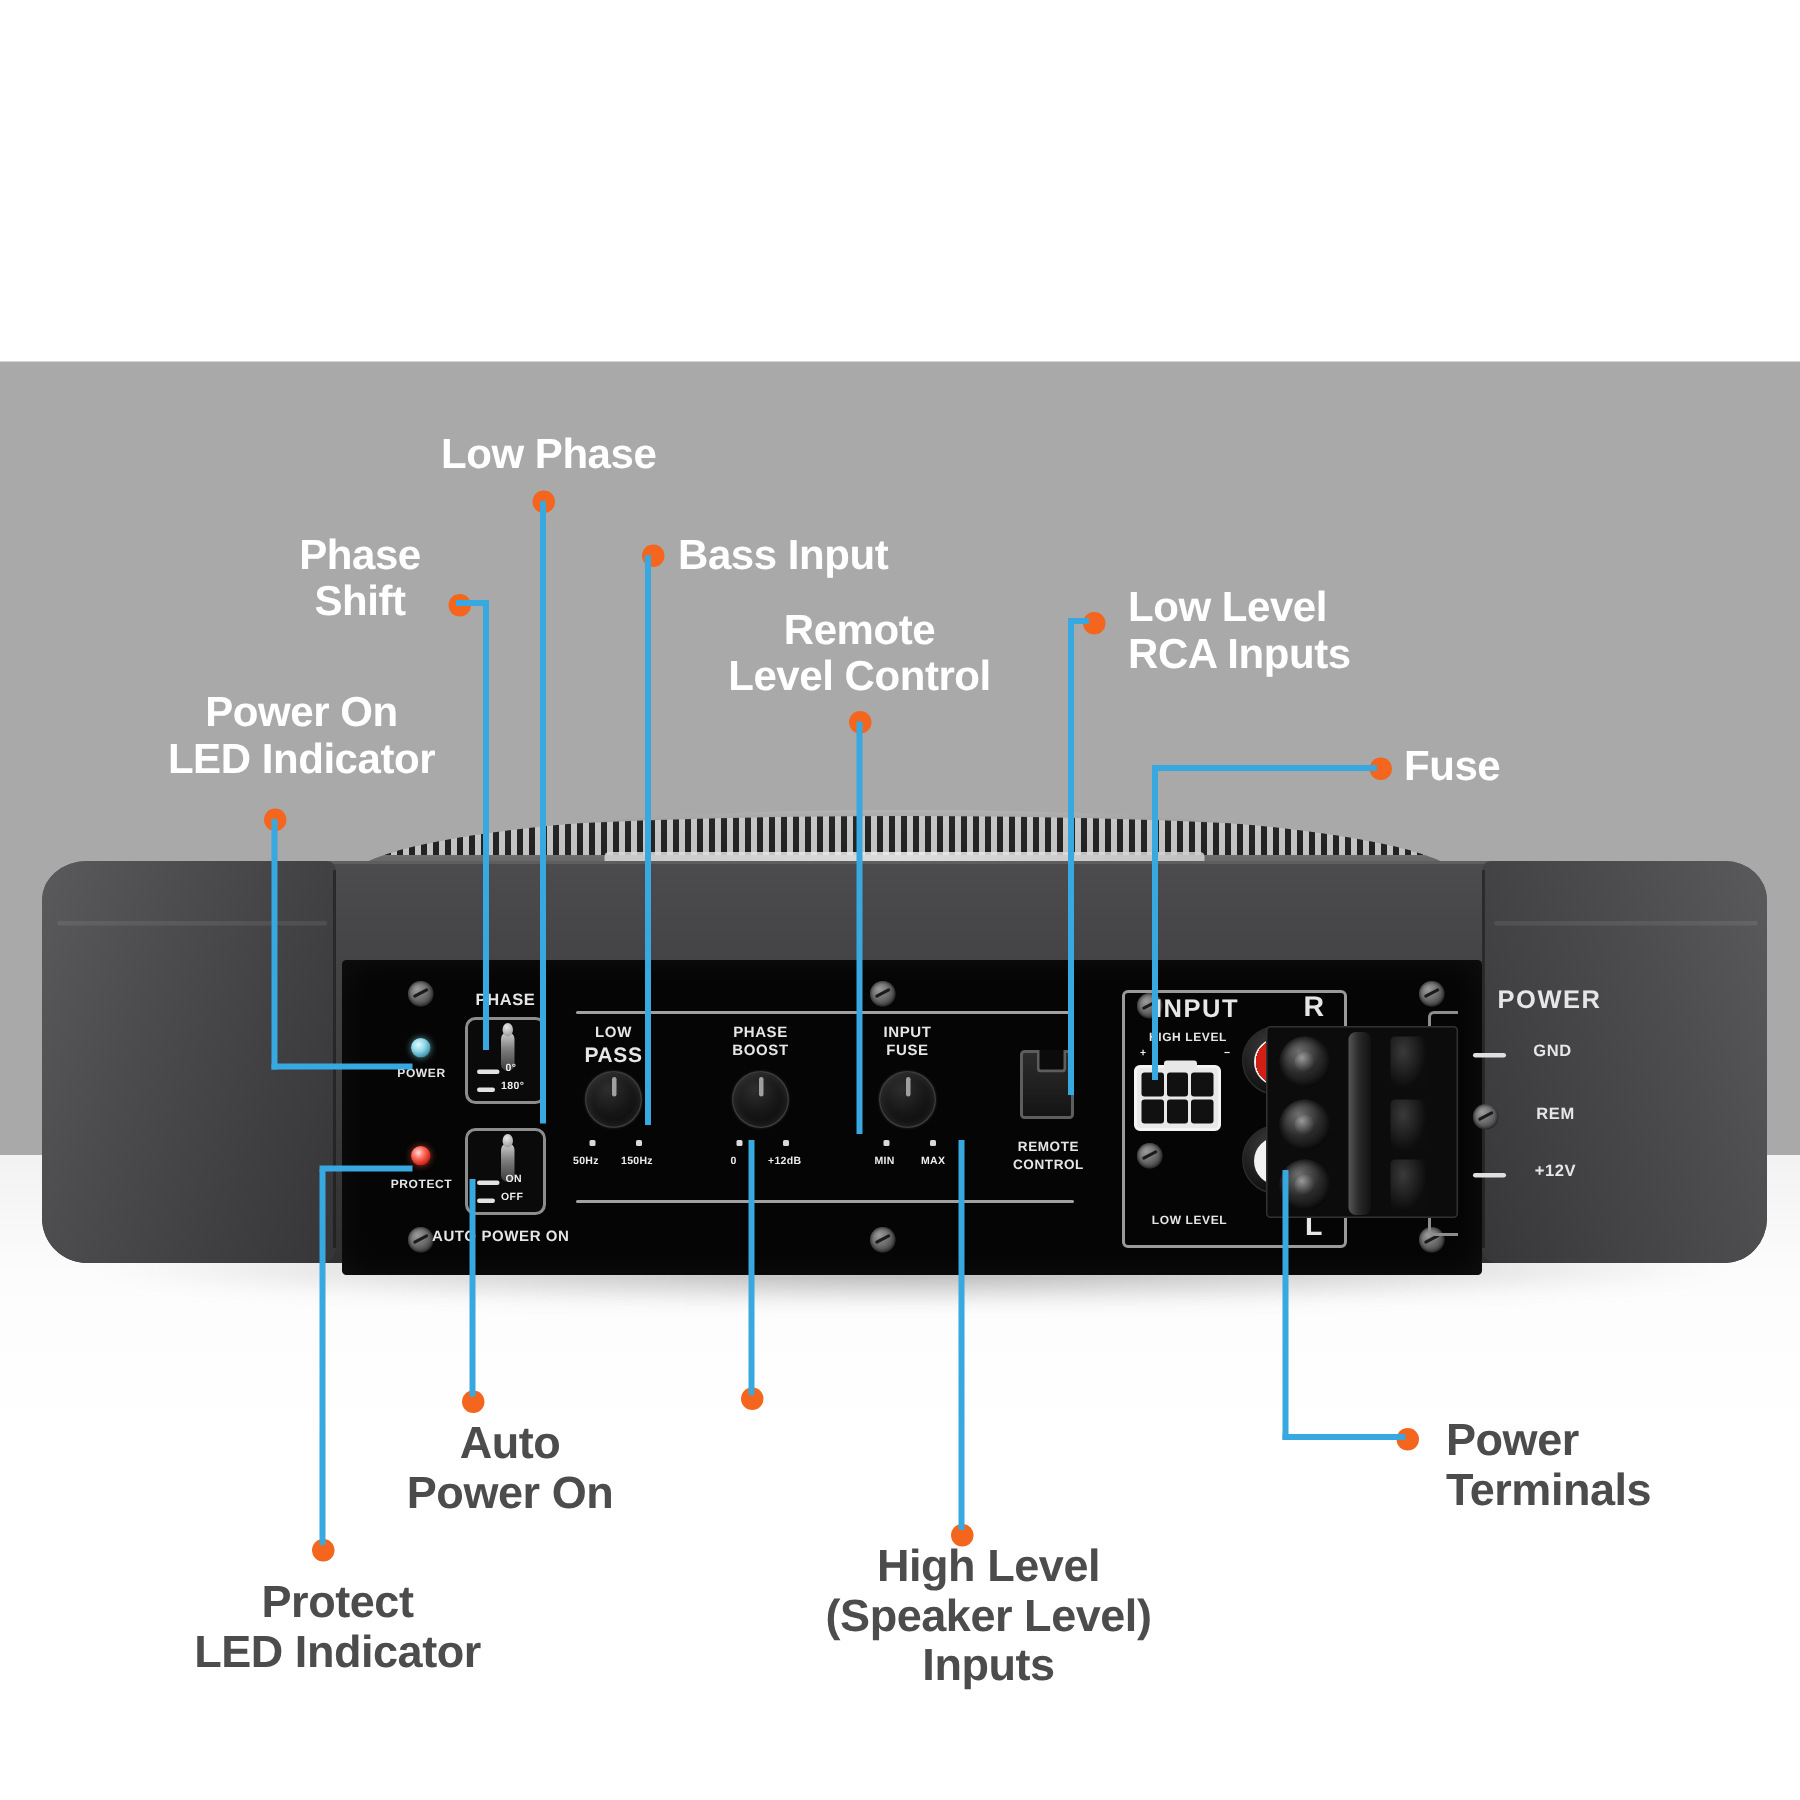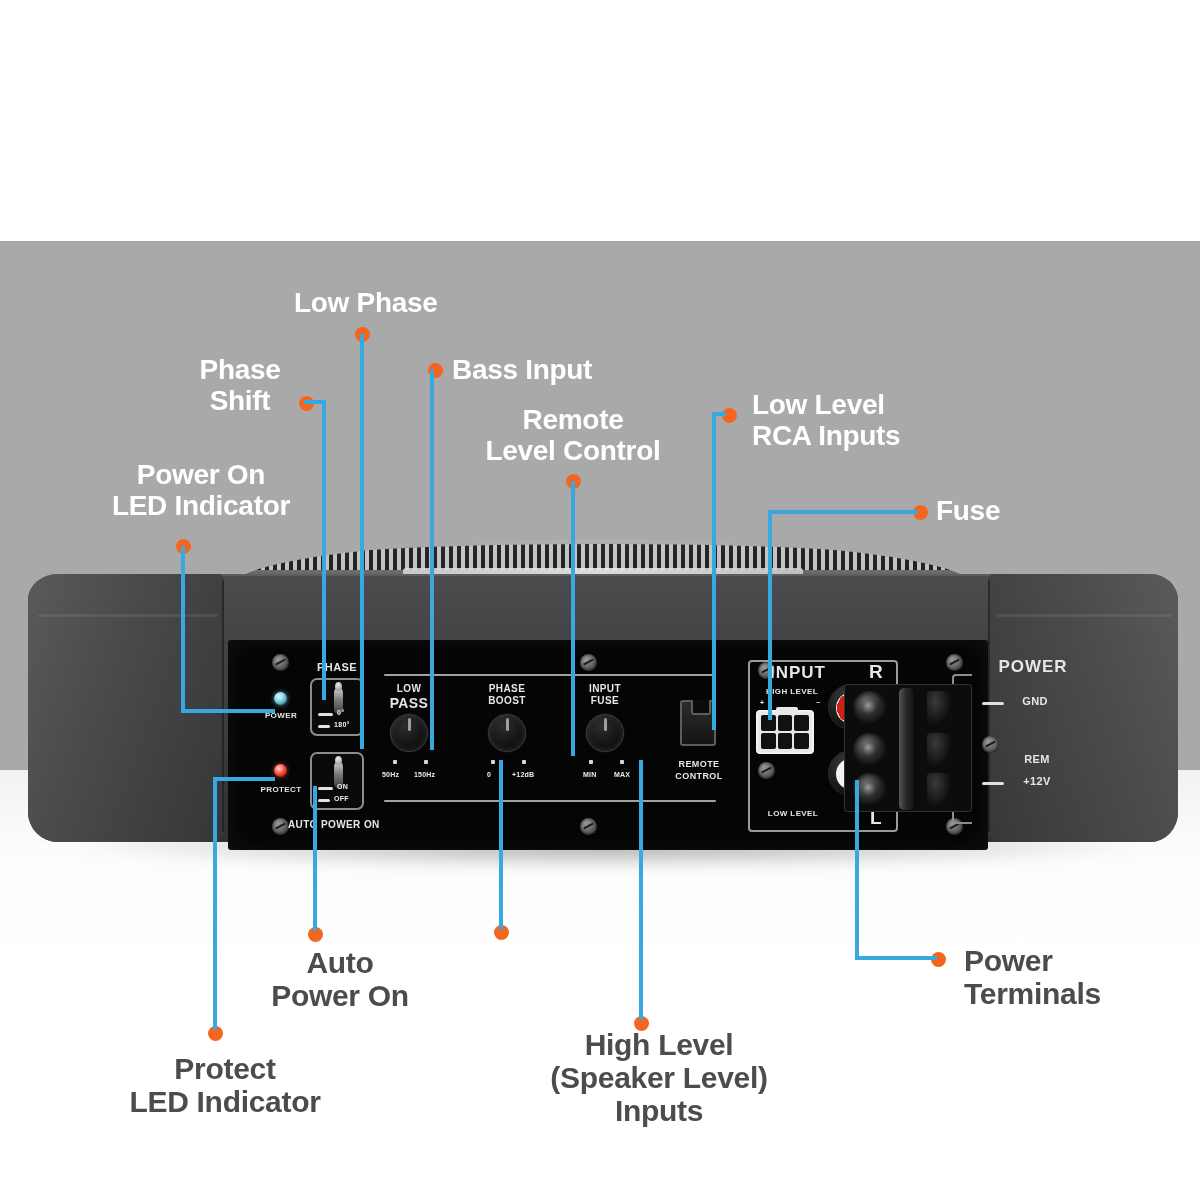--- a/index.html
+++ b/index.html
@@ -347,21 +347,21 @@
         <div class="ptb-rail" style="left:54px;top:3px;"></div>
         <div class="ptb-slot" style="left:82px;top:6px;"></div>
         <div class="ptb-slot" style="left:82px;top:48px;"></div>
         <div class="ptb-slot" style="left:82px;top:88px;"></div>
       </div>
 
       <div class="dash" style="left:656px;top:62px;transform:translateX(98px);"></div>
       <div class="lbl" style="left:684px;top:56px;width:50px;font-size:11px;transform:translateX(98px);">GND</div>
 
       <div class="scr" style="left:754px;top:96px;"></div>
-      <div class="lbl" style="left:686px;top:98px;width:50px;font-size:11px;transform:translateX(98px);margin-top:16px;">REM</div>
+      <div class="lbl" style="left:686px;top:98px;width:50px;font-size:11px;transform:translateX(98px);">REM</div>
 
       <div class="dash" style="left:656px;top:142px;transform:translateX(98px);"></div>
       <div class="lbl" style="left:686px;top:136px;width:50px;font-size:11px;transform:translateX(98px);">+12V</div>
     </div>
   </div>
 
   <div class="co-txt co-w" style="left:106px;top:460px;text-align:center;width:190px;">Power On
 LED Indicator</div>
   <div class="co-dot" style="left:176px;top:539px;"></div>
   <div class="co-line" style="left:181px;top:546px;width:4px;height:167px;"></div>

